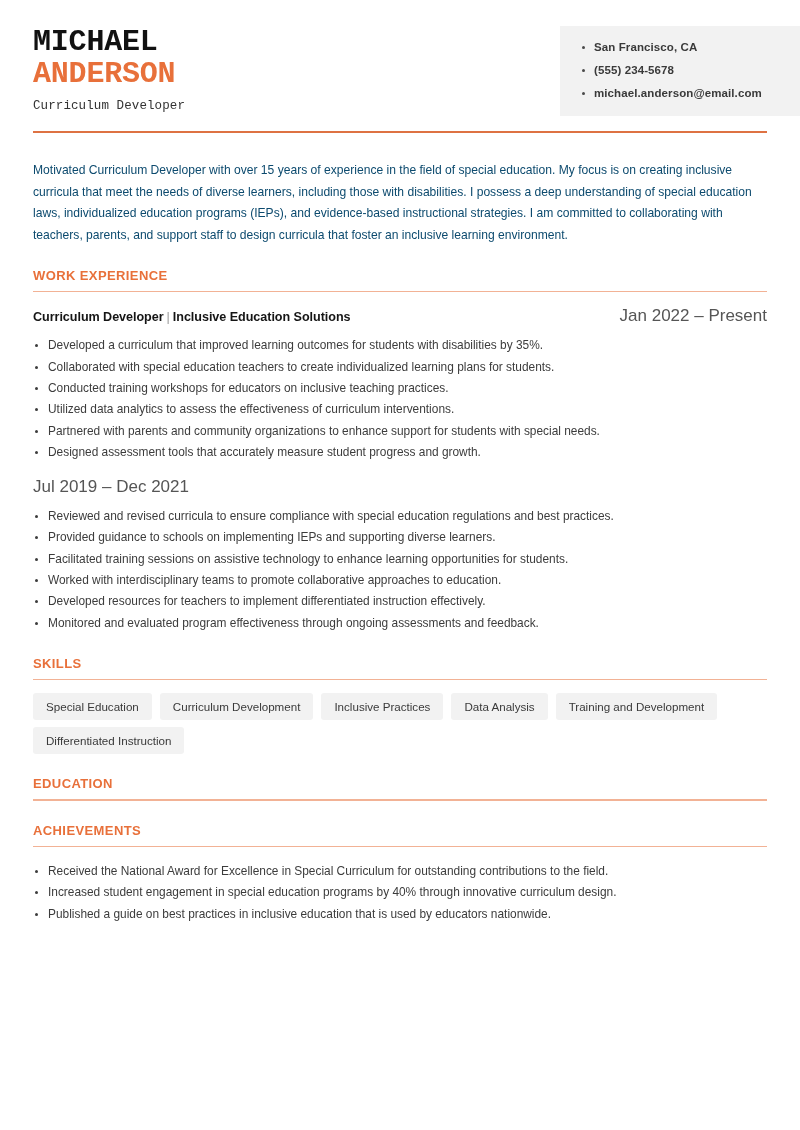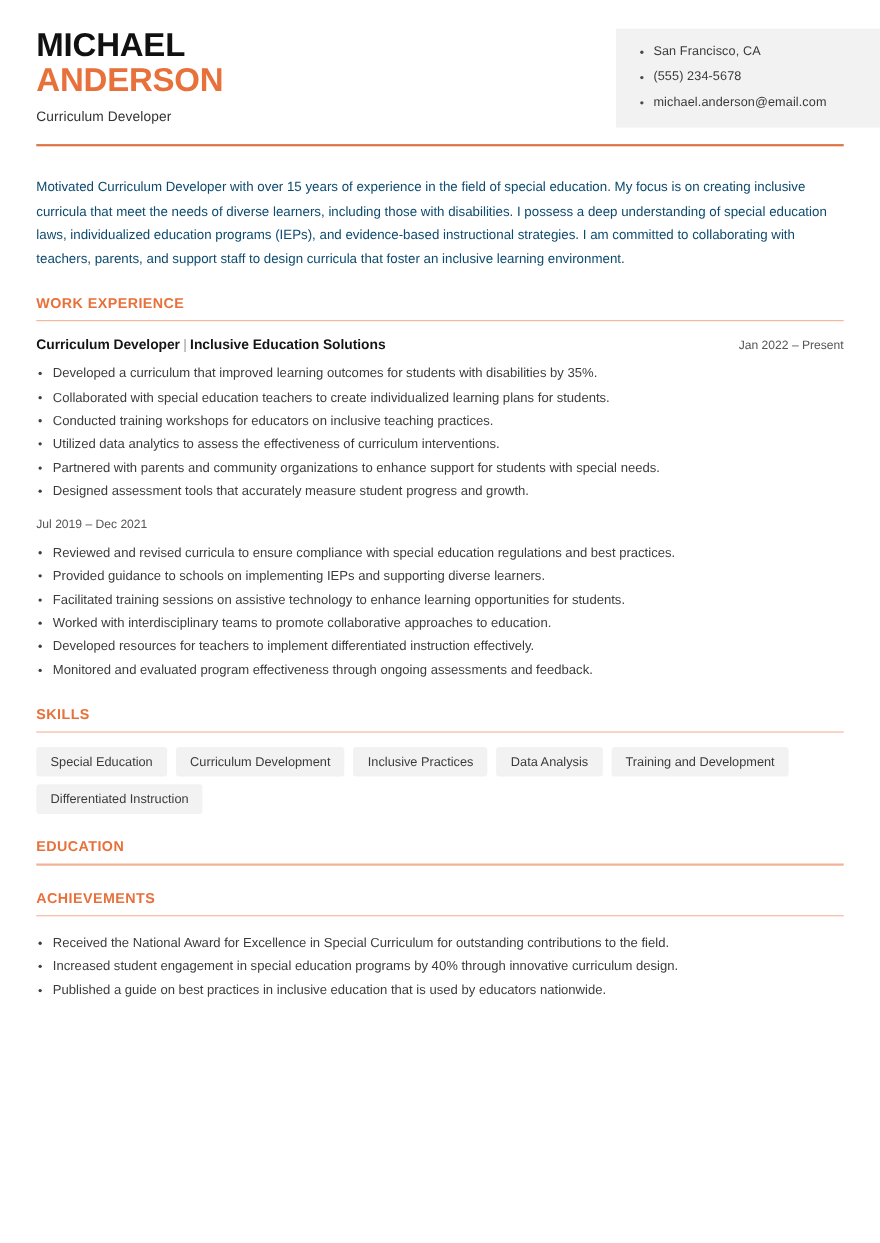--- a/index.html
+++ b/index.html
@@ -32,36 +32,38 @@
     padding: 10px 0 10px 22px;
   }
 
   .contact-item {
     position: relative;
     font-size: 11.5px;
     line-height: 23px;
     color: #3a3a3a;
     padding-left: 12px;
     letter-spacing: .1px;
+    font-weight: bold;
   }
   .contact-item::before {
     content: "";
     position: absolute;
     left: 0;
     top: 10px;
     width: 3px;
     height: 3px;
     border-radius: 50%;
     background: #4a4a4a;
   }
 
   .name-block {
     position: absolute;
     left: 33px;
     top: 26px;
+    font-family: Liberation Mono, monospace;
   }
   .name-line {
     font-size: 30px;
     font-weight: bold;
     letter-spacing: -0.2px;
     line-height: 32px;
     font-stretch: condensed;
   }
   .name-first { color: #111111; }
   .name-last  { color: #E8703A; }
@@ -125,21 +127,21 @@
     font-weight: bold;
     color: #151515;
     letter-spacing: -.05px;
   }
   .entry-sep {
     color: #9a9a9a;
     font-weight: normal;
     padding: 0 3px;
   }
   .entry-date {
-    font-size: 11px;
+    font-size: 17px;
     color: #555555;
     white-space: nowrap;
   }
 
   ul.bullets { list-style: none; margin-top: 9px; }
   ul.bullets li {
     position: relative;
     padding-left: 15px;
     font-size: 11.9px;
     line-height: 21.3px;

